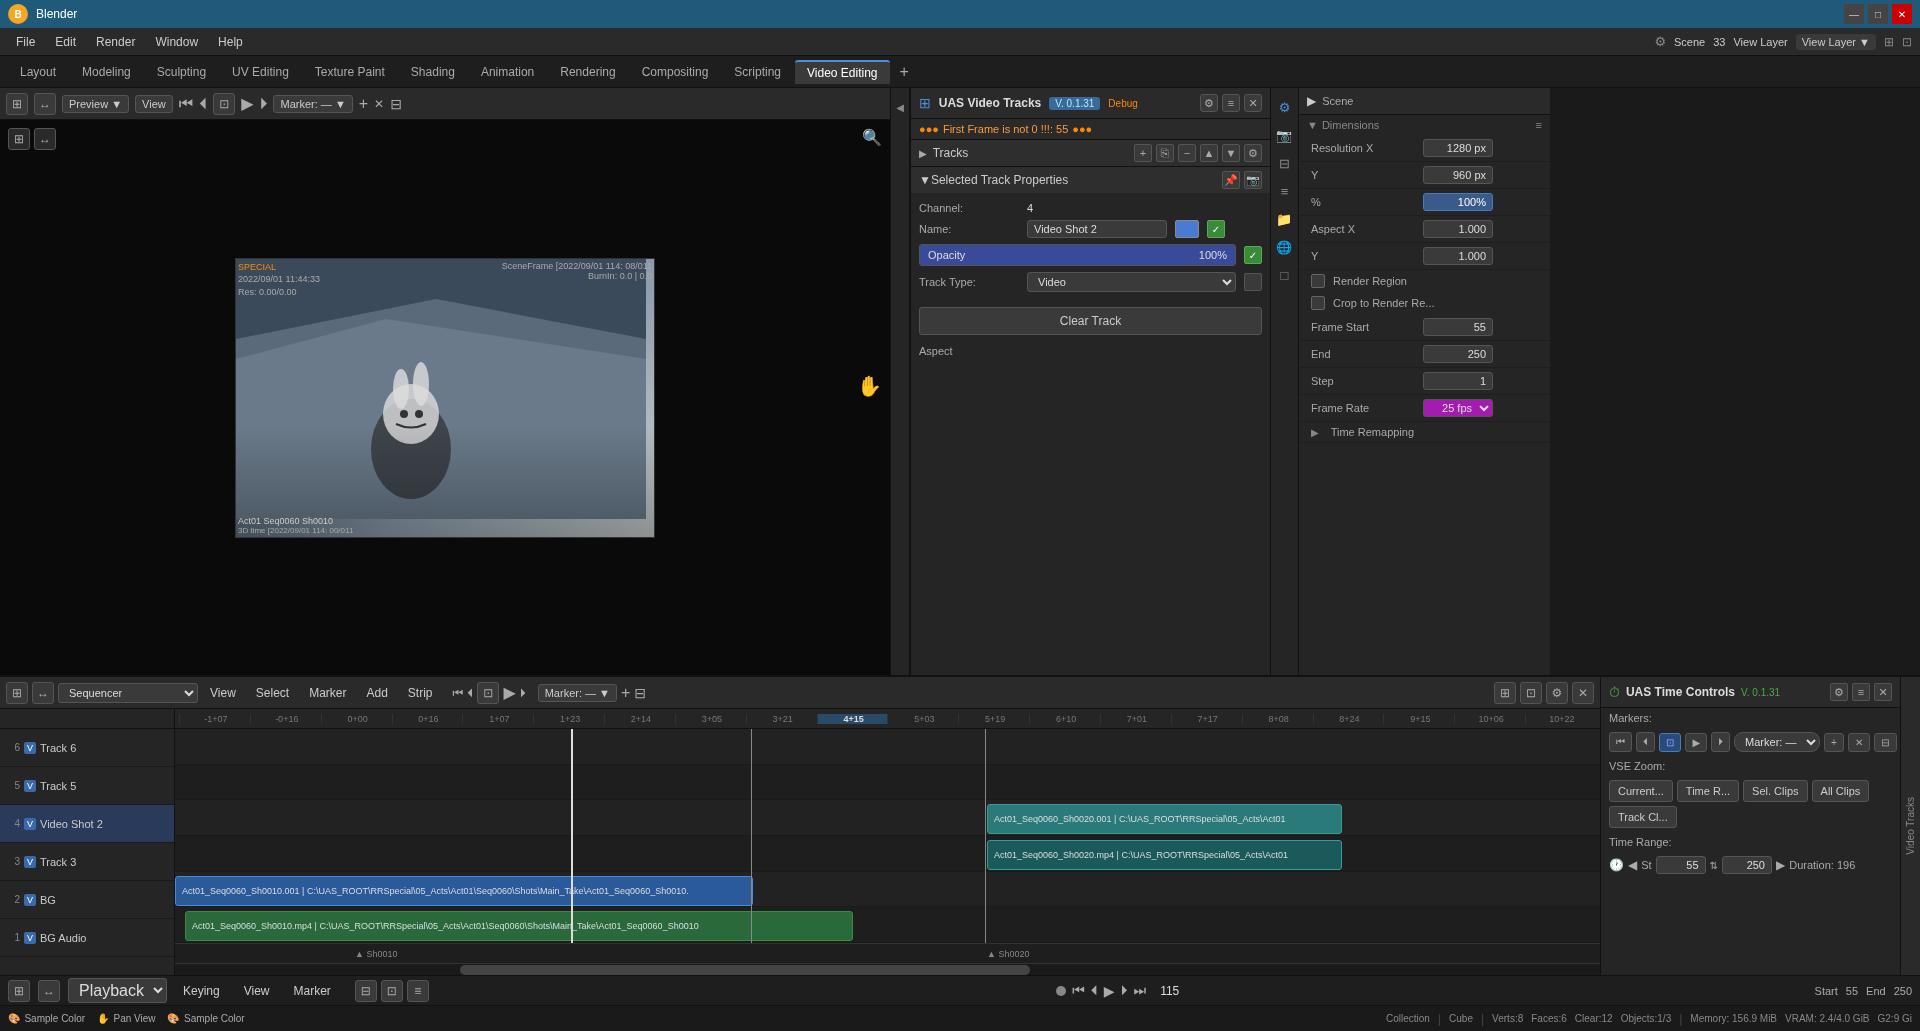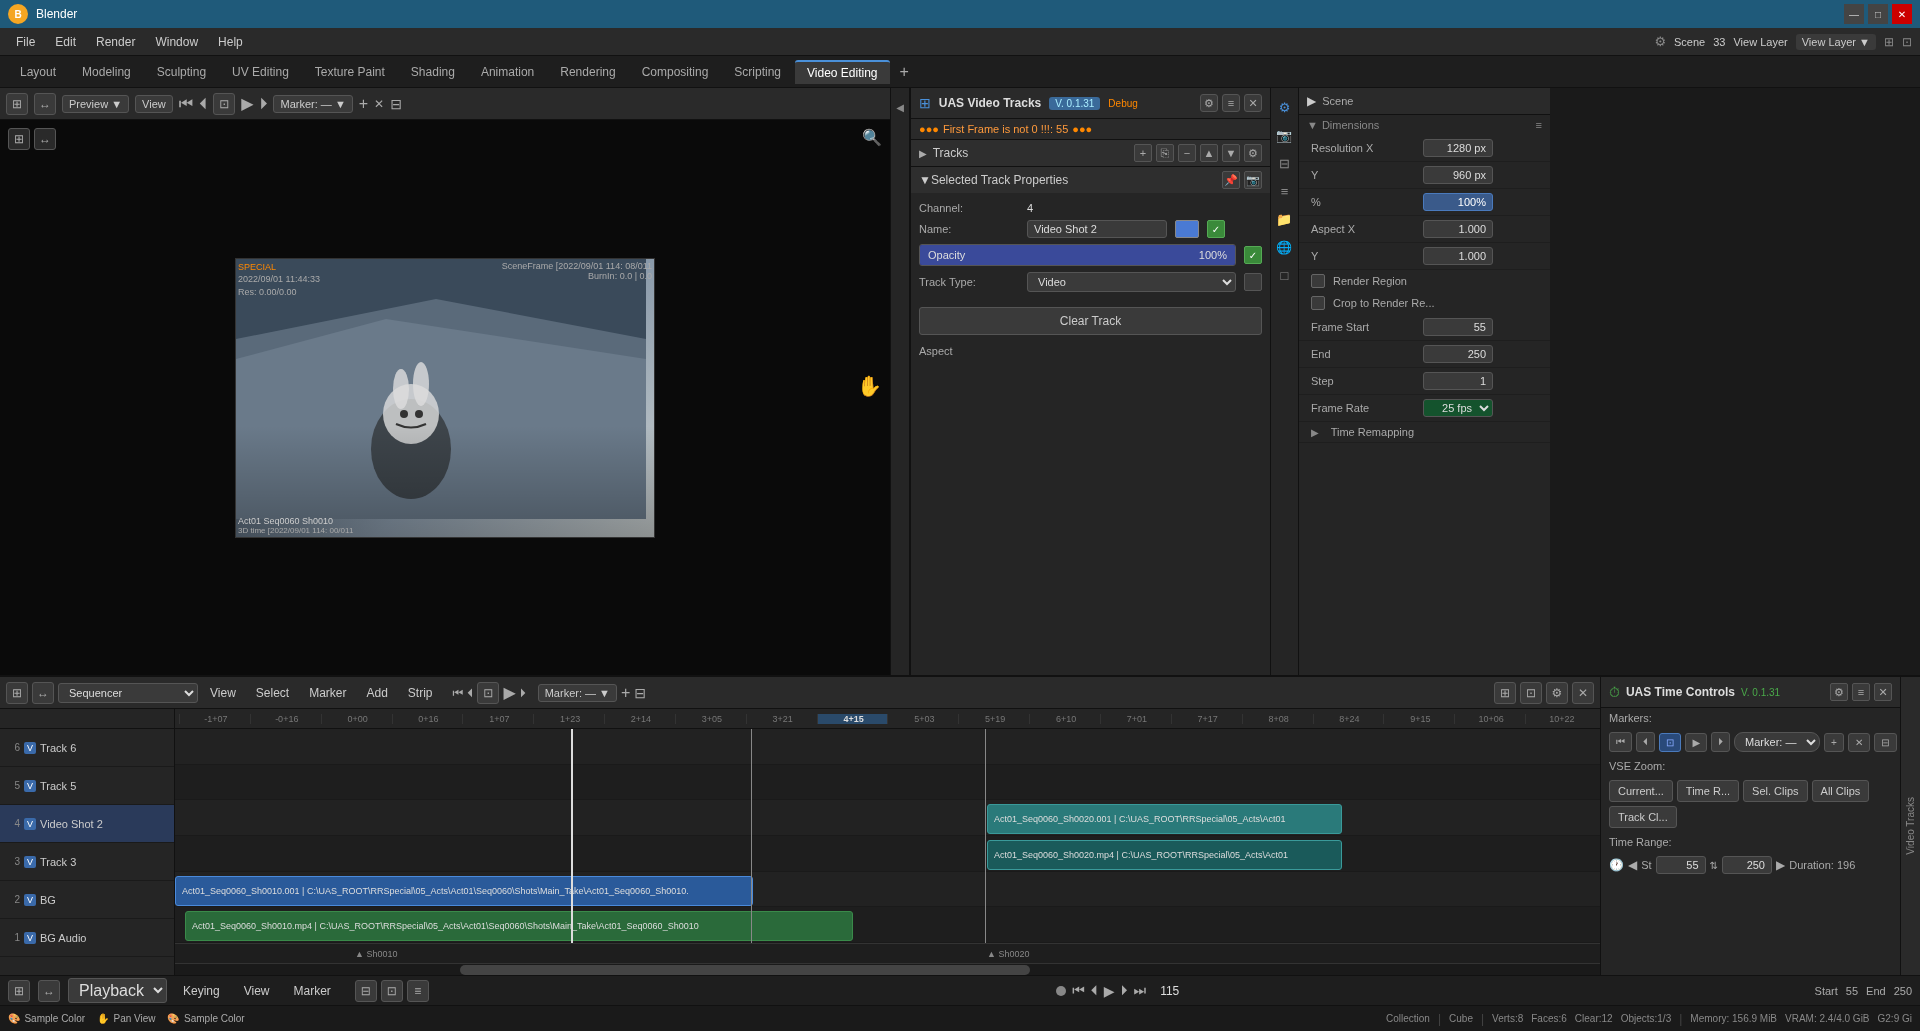--- a/index.html
+++ b/index.html
@@ -1003,21 +1003,21 @@
         <div class="dim-row">
           <span class="dim-label">End</span>
           <span class="dim-value">250</span>
         </div>
         <div class="dim-row">
           <span class="dim-label">Step</span>
           <span class="dim-value">1</span>
         </div>
         <div class="dim-row">
           <span class="dim-label">Frame Rate</span>
-          <select class="dim-value" style="background:#14532d;border:1px solid #555;color:#ddd;border-radius:3px;font-size:11px;padding:1px 4px;">
+          <select class="dim-value" style="background:#a21caf;border:1px solid #555;color:#ddd;border-radius:3px;font-size:11px;padding:1px 4px;">
             <option>25 fps</option>
             <option>24 fps</option>
             <option>30 fps</option>
           </select>
         </div>
         <div class="dim-row">
           <span style="color:#888;font-size:10px;">▶</span>
           <span class="dim-label" style="width:auto;">Time Remapping</span>
         </div>
       </div>

